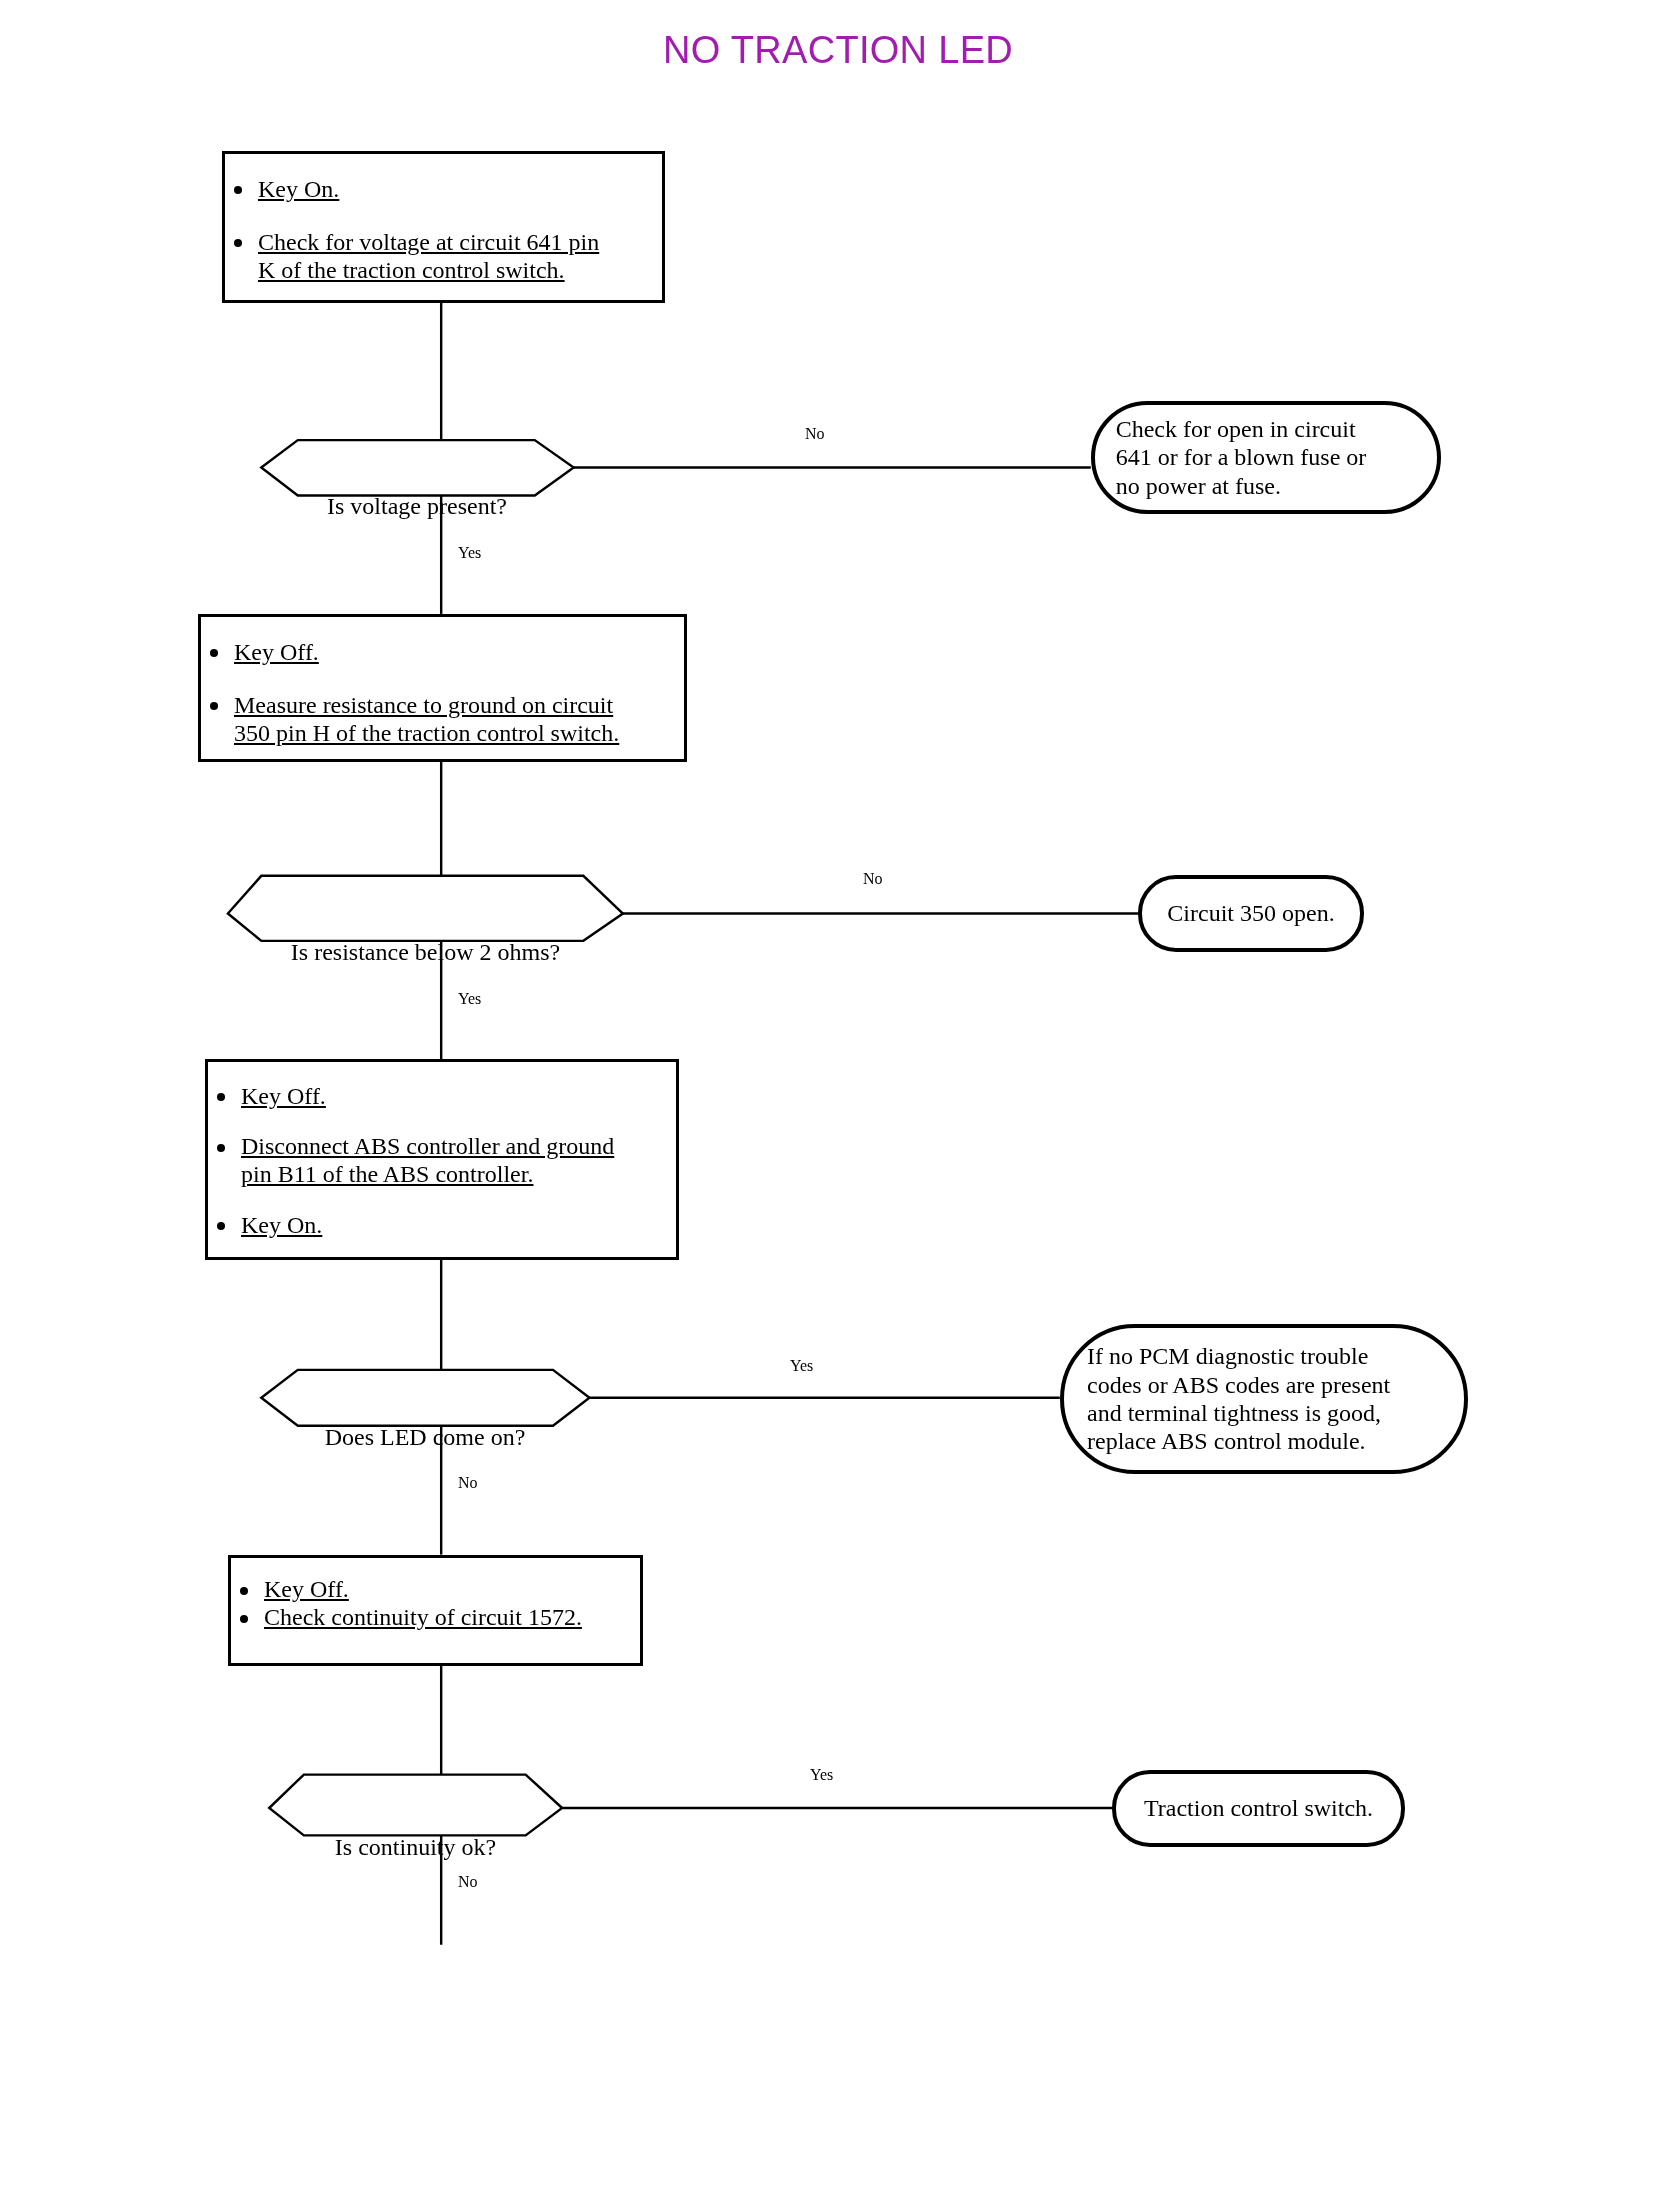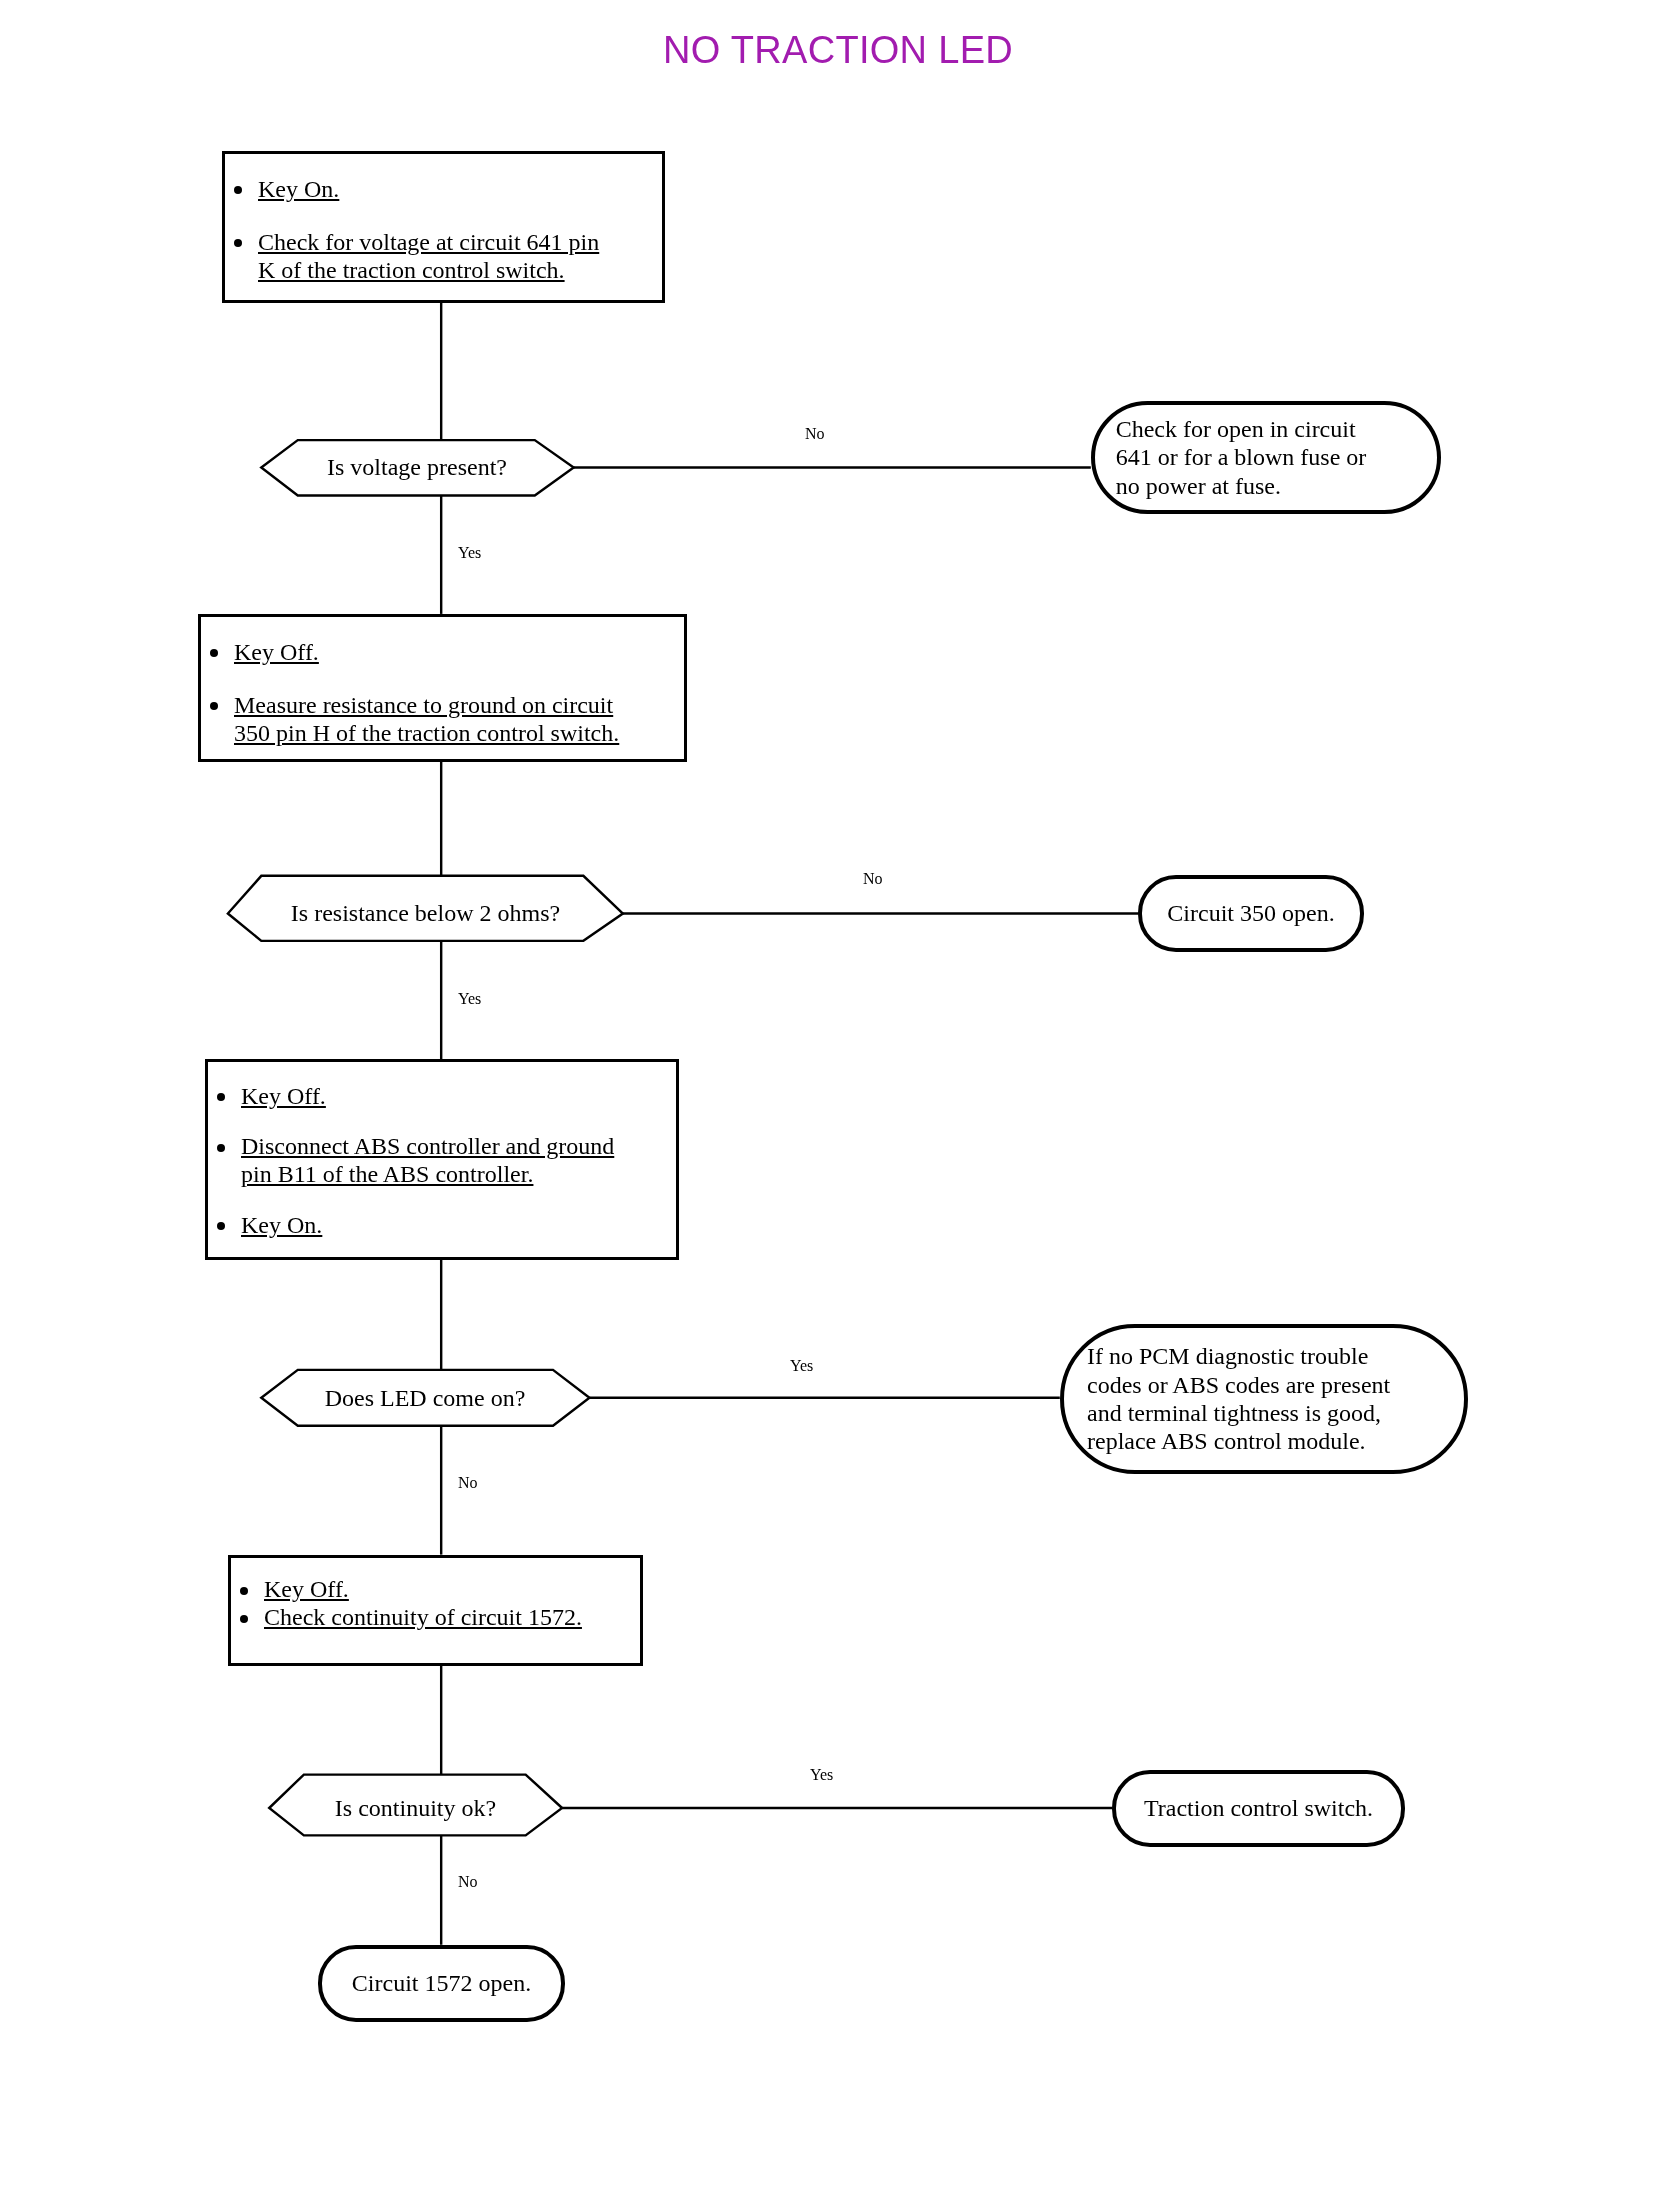--- a/index.html
+++ b/index.html
@@ -79,20 +79,21 @@
   }
   .term-center {
     text-align: center;
   }
   .decision-label {
     position: absolute;
     font-size: 24px;
     color: #000000;
     white-space: nowrap;
     text-align: center;
+    margin-top: 39px;
   }
   .edge-label {
     position: absolute;
     font-size: 16px;
     color: #000000;
     white-space: nowrap;
   }
 </style>
 </head>
 <body>
@@ -200,18 +201,15 @@
     <ul class="bullet-list">
       <li class="bullet-item" style="margin-top:2.4px;">Key Off.</li>
       <li class="bullet-item" style="">Check continuity of circuit 1572.</li>
     </ul>
   </div>
 
   <div class="node terminator-box" style="left:1112px; top:1770px; width:293px; height:77px; border-radius:38px; display:flex; align-items:center; justify-content:center;">
     <div class="term-text term-center">Traction control switch.</div>
   </div>
 
-  <div class="node terminator-box" style="left:318px; top:1945px; width:247px; height:77px; border-radius:38px; display:flex; align-items:center; justify-content:center;">
-    <div class="term-text term-center">Circuit 1572 open.</div>
-  </div>
 
 </div>
 
 
 </body></html>

